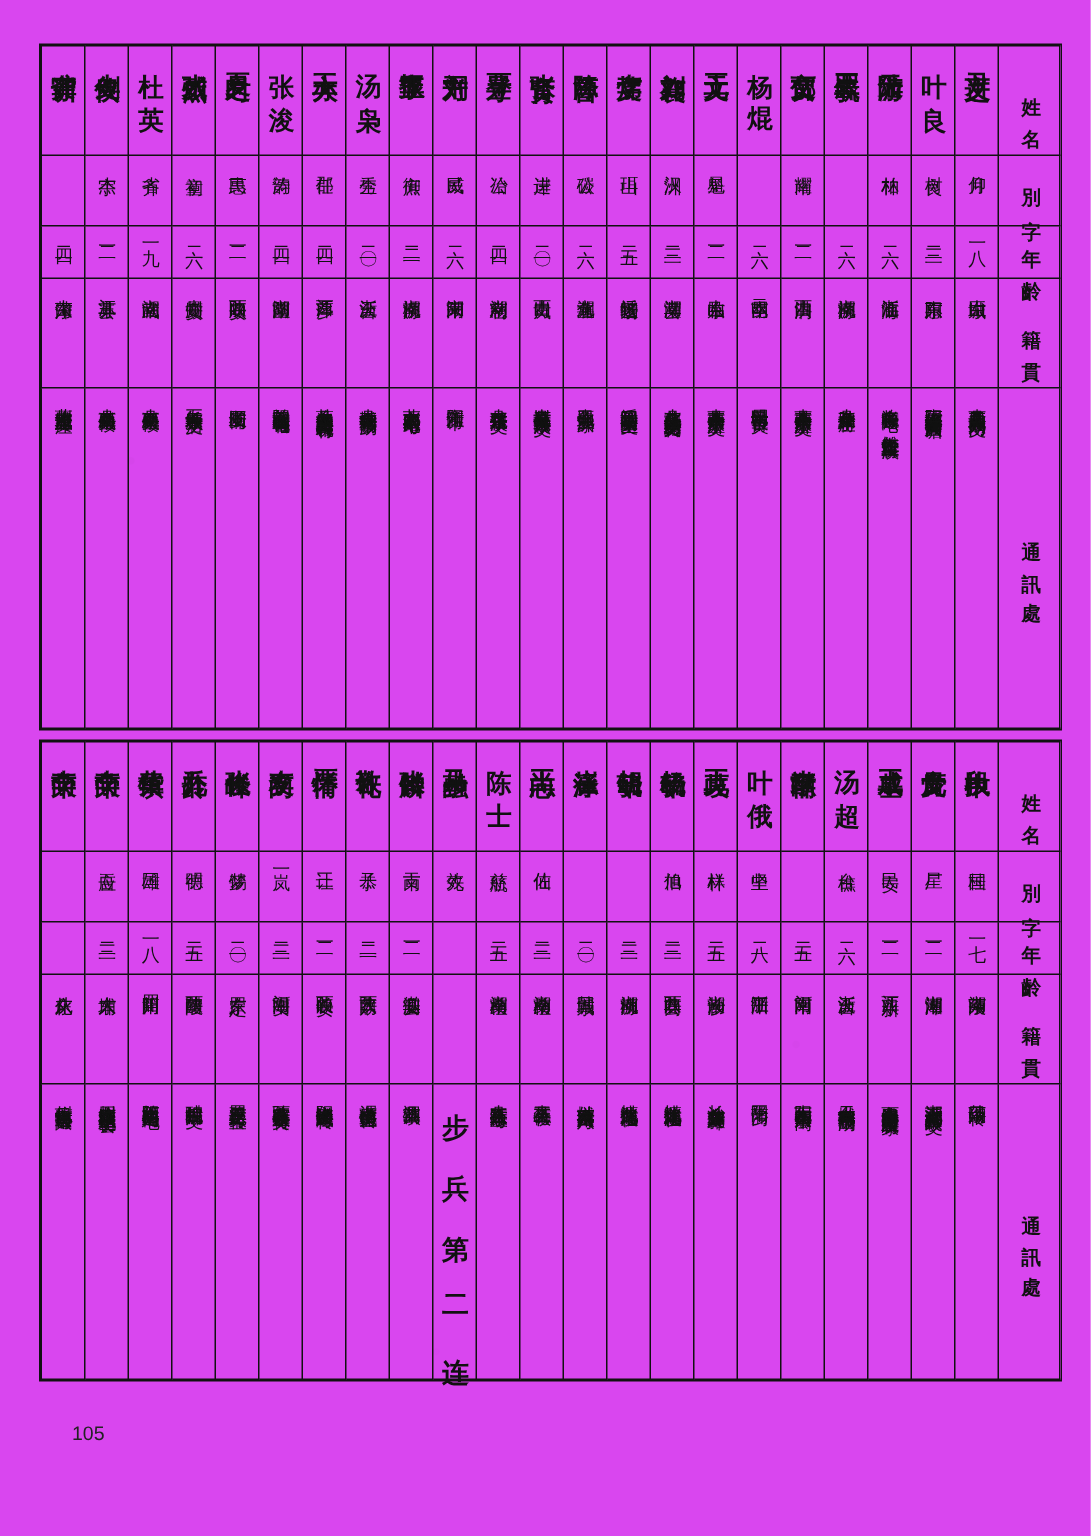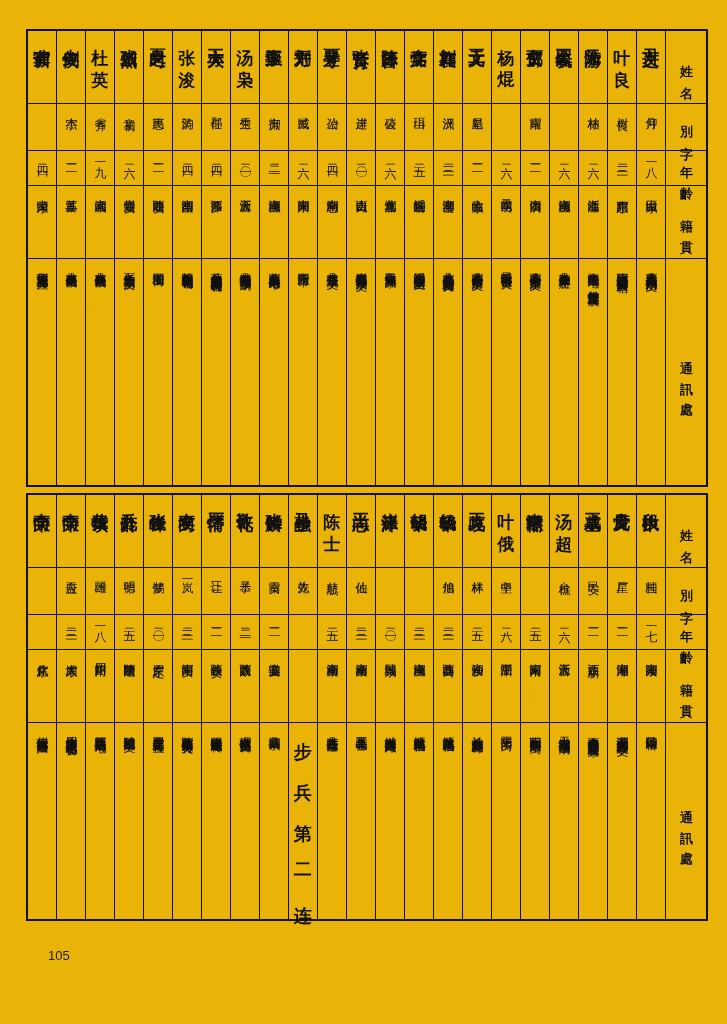--- a/index.html
+++ b/index.html
@@ -5,21 +5,21 @@
   html,body{margin:0;padding:0;background:#fbfaf7;}
   body{
     width:727px;height:1024px;
     font-family:"DejaVu Sans","Liberation Sans",sans-serif;
     color:#111;
     position:relative;
     overflow:hidden;
   }
   .page{
     position:absolute;inset:0;
-    background:#eab308;
+    background:#d946ef;
   }
   .noise{
     position:absolute;inset:0;
     background:
       radial-gradient(circle at 12% 30%, rgba(0,0,0,0.018) 0 2px, transparent 3px),
       radial-gradient(circle at 73% 68%, rgba(0,0,0,0.015) 0 2px, transparent 3px),
       radial-gradient(circle at 40% 88%, rgba(0,0,0,0.012) 0 2px, transparent 3px);
     pointer-events:none;
   }
   .tbl{

